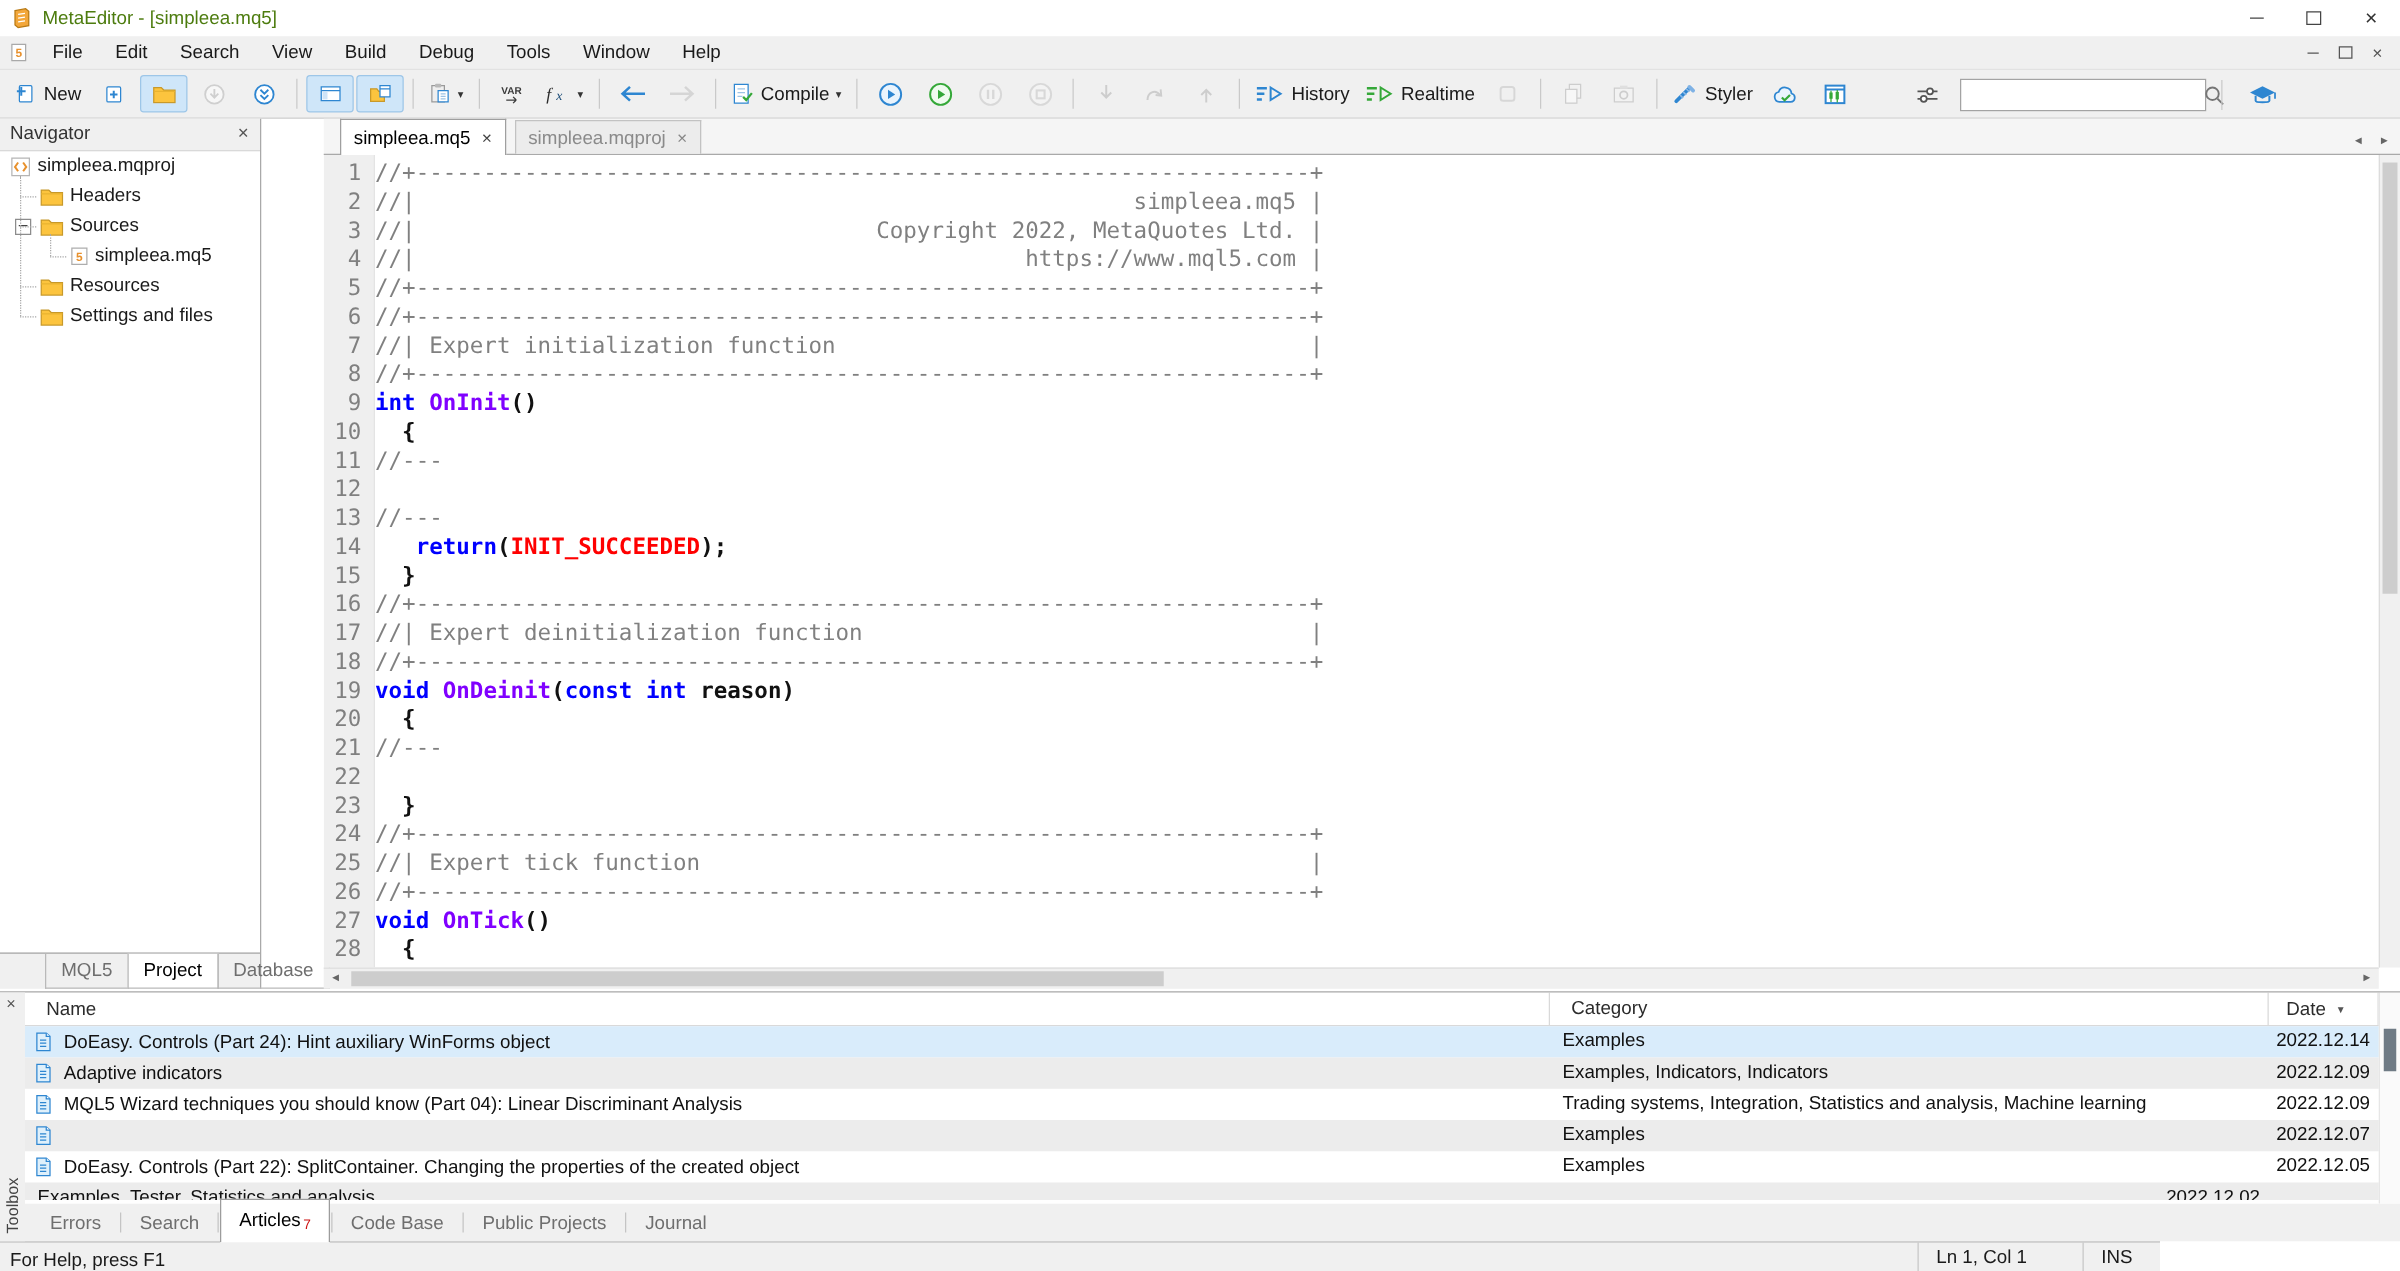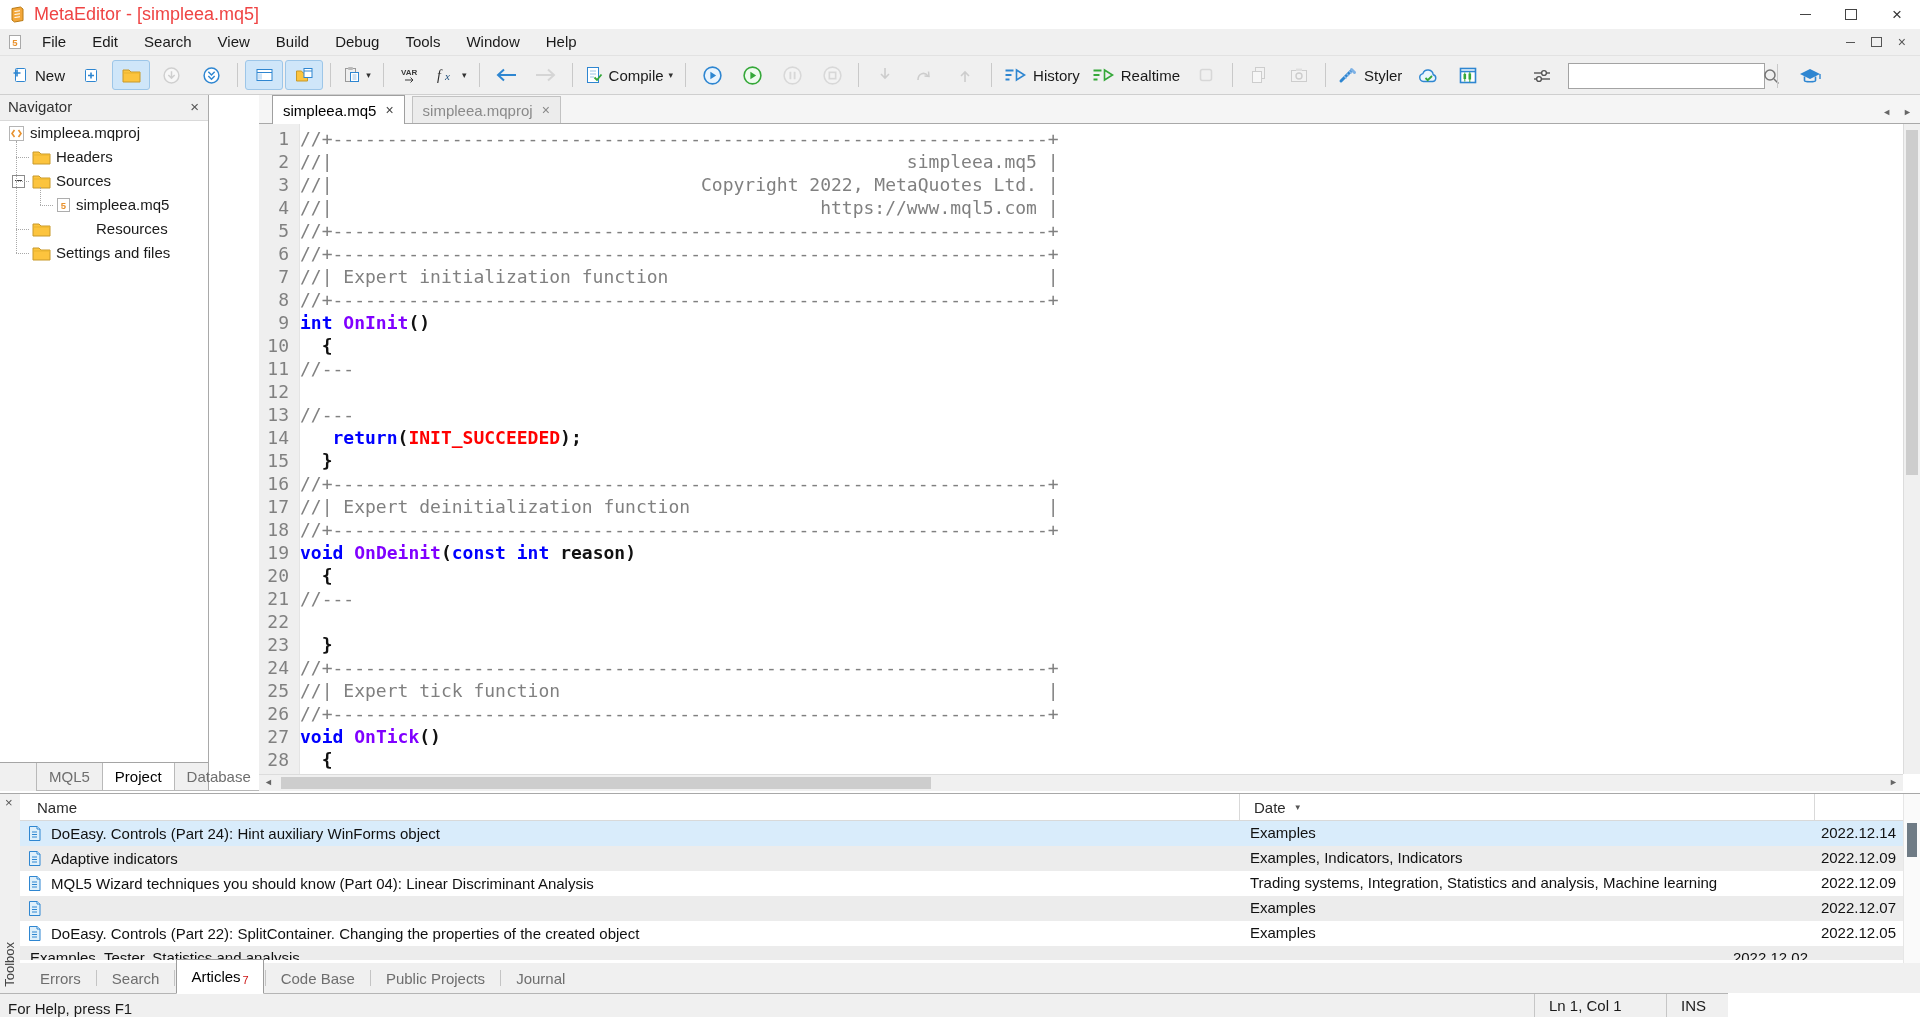--- a/index.html
+++ b/index.html
@@ -3,21 +3,21 @@
 <meta charset="utf-8">
 <style>
   html,body{margin:0;padding:0;background:#d7d7d7}
   #app{position:relative;width:1920px;height:1017px;background:#fff;overflow:hidden;
        font-family:"Liberation Sans",sans-serif;font-size:15px;color:#1a1a1a;
        --kw:#0000ff;--fn:#8000ff;--lit:#ff0000;--comment:#808080;--selection:#d9ecfb;--accent:#2e86d1}
   .ic{display:inline-flex;align-items:center;justify-content:center}
   
   .titlebar{position:absolute;left:0;top:0;width:1920px;height:29px;background:#fff;display:flex;align-items:center}
   .titlebar .ic{margin-left:8px}
-  .title-text{margin-left:8px;color:#ef4444;font-size:18px}
+  .title-text{margin-left:8px;color:#4d7c0f;font-size:15px}
   .winbtns{margin-left:auto;display:flex;height:100%}
   .wbtn{width:46px;display:flex;align-items:center;justify-content:center;color:#444}
   .g-min{display:block;width:11px;border-bottom:1px solid #444}
   .g-max{display:block;width:10px;height:9px;border:1px solid #444}
   .g-x{font-size:17px;line-height:17px;color:#333}
   
   .menubar{position:absolute;left:0;top:29px;width:1920px;height:27px;background:#f0f0f0;display:flex;align-items:center;border-bottom:1px solid #e2e2e2;box-sizing:border-box}
   .menubar>.ic{margin:0 6px 0 7px}
   #menu-items{display:flex;height:100%}
   .menu-item{padding:0 13px;line-height:26px;color:#1a1a1a;cursor:default}
@@ -479,21 +479,21 @@
         </div>
         <div class="tree-row" style="padding-left: 56px;">
           <span class="ic">
             <svg width="15" height="16" viewBox="0 0 15 16">
               <rect x="1.5" y="1.5" width="12" height="13" fill="#fff" stroke="#adadad"></rect>
               <text x="7.5" y="11.5" text-anchor="middle" font-family="Liberation Sans,sans-serif" font-size="9.5" font-weight="bold" fill="#e8912d">5</text>
             </svg>
           </span>
           <span class="tree-label">simpleea.mq5</span>
         </div>
-        <div class="tree-row" style="padding-left: 32px; gap: 40px;">
+        <div class="tree-row" style="padding-left: 32px;">
           <span class="ic">
             <svg width="19" height="15" viewBox="0 0 19 15">
               <path d="M1 2h6l2 2h9v10H1z" fill="#fcc43e" stroke="#c8992a"></path>
               <path d="M1 5h17" stroke="#e9b32f"></path>
             </svg>
           </span>
           <span class="tree-label">Resources</span>
         </div>
         <div class="tree-row" style="padding-left: 32px;">
           <span class="ic">
@@ -549,20 +549,21 @@
   </div>
 
   <div class="hline"></div>
   <div class="tstrip">
     <span class="tclose">×</span>
     <span class="tvert">Toolbox</span>
   </div>
   <div class="toolbox">
     <div class="thead">
       <div class="tc tc-name">Name</div>
+      <div class="tc tc-cat">Category</div>
       <div class="tc tc-date">
           <span>Date</span>
           <span class="sorticon">▼</span>
         </div>
     </div>
     <div id="tbody">
         <div class="trow sel">
           <div class="tc tc-name">
             <span class="ic">
               <svg width="15" height="17" viewBox="0 0 15 17">

